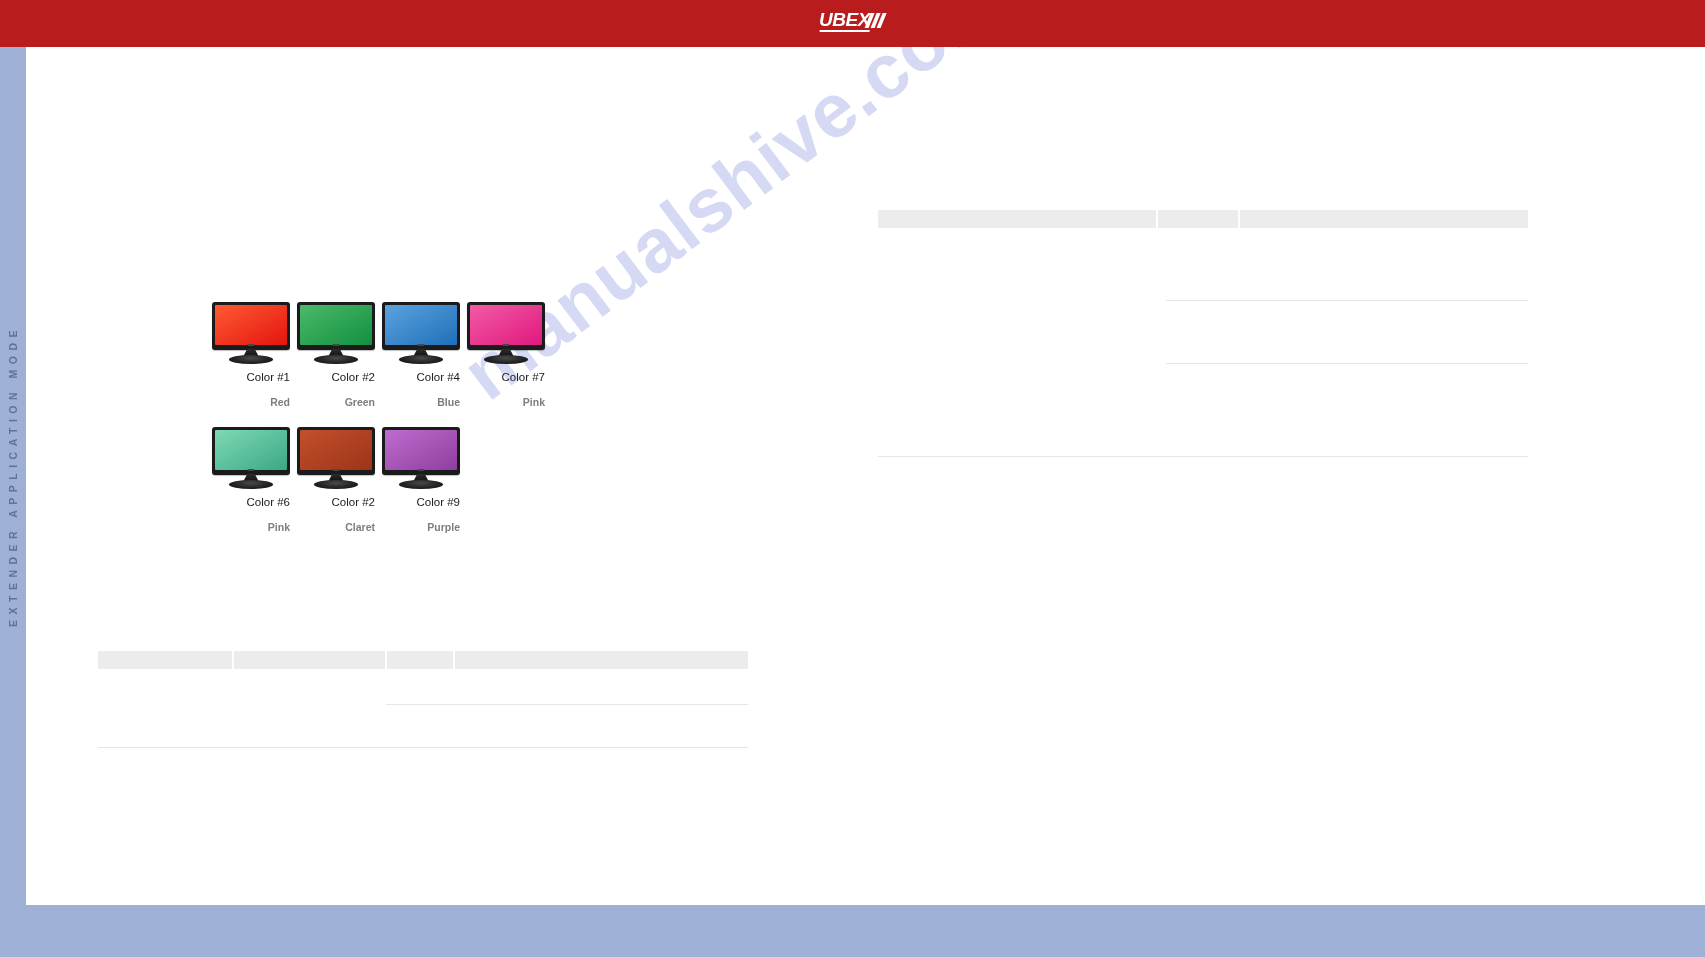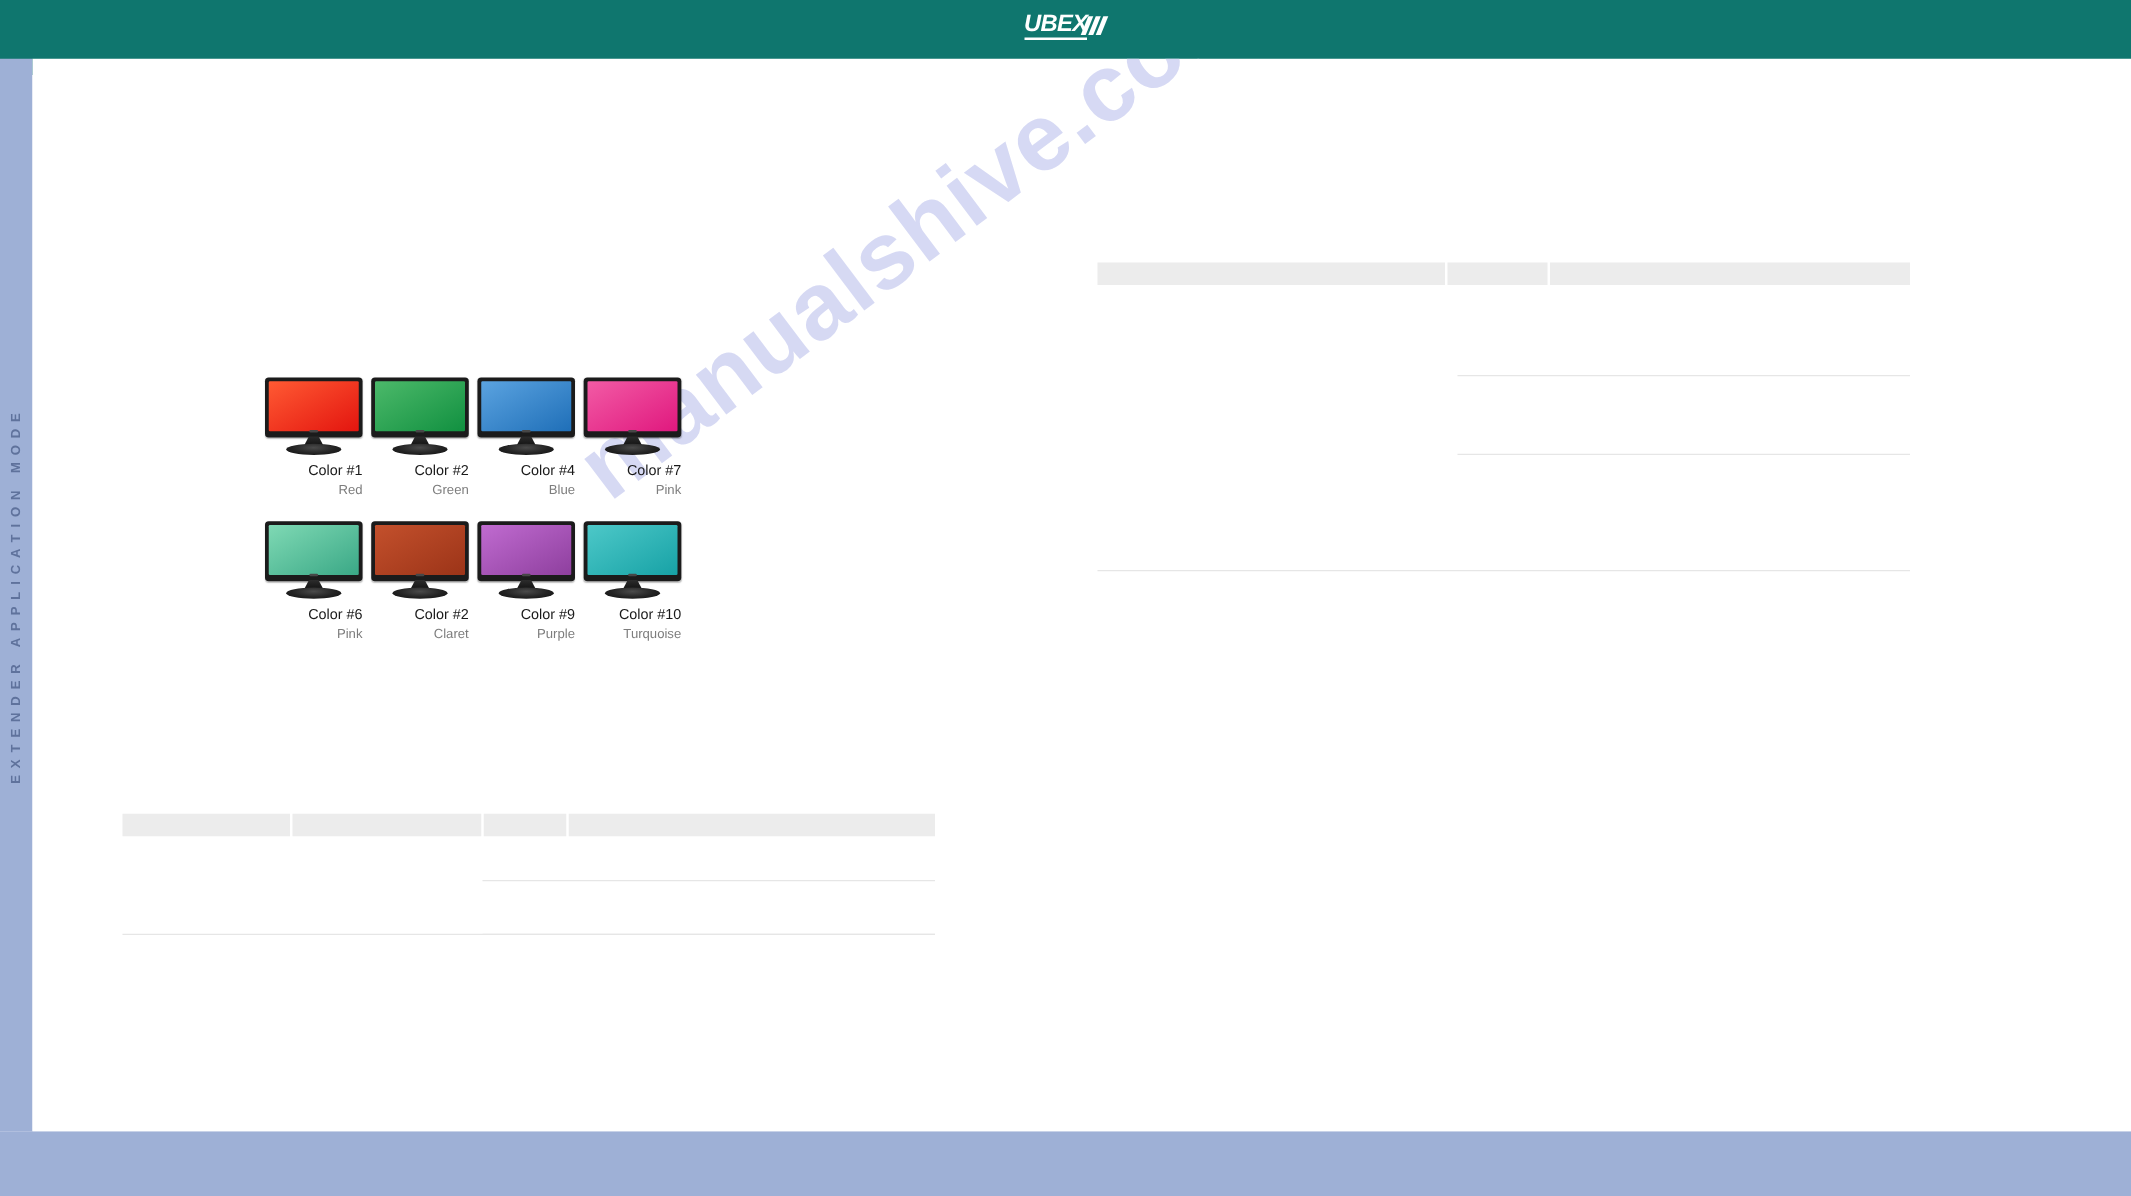--- a/index.html
+++ b/index.html
@@ -17,21 +17,21 @@
     height: 957px;
     background: #ffffff;
   }
 
   
   .header-bar {
     position: absolute;
     left: 0; top: 0;
     width: 1705px;
     height: 60px;
-    background: #0f766e;
+    background: #b91c1c;
   }
   .logo-wrap {
     position: absolute;
     left: 50%;
     top: 10px;
     transform: translateX(-50%);
     display: flex;
     align-items: flex-end;
     gap: 0px;
   }
@@ -183,27 +183,28 @@
   .monitor-label {
     margin-top: 6px;
     font-family: "Liberation Sans", sans-serif;
     font-size: 11.5px;
     color: #1a1a1a;
     line-height: 1.25;
     text-align: center;
     white-space: nowrap;
   }
   .monitor-sublabel {
-    margin-top: 2px;
+    margin-top: 12px;
     font-family: "Liberation Sans", sans-serif;
     font-size: 10.5px;
     color: #7d7d7d;
     line-height: 1.2;
     text-align: center;
     white-space: nowrap;
+    font-weight: bold;
   }
 
   
   .table-block { position: absolute; }
   .table-head-row {
     display: flex;
     height: 18px;
   }
   .th-cell {
     background: #ececec;
@@ -355,32 +356,20 @@
             <div class="monitor">
               <div class="monitor-body">
                 <div class="monitor-screen" style="background: linear-gradient(150deg, rgb(192, 107, 208) 0%, rgb(142, 63, 158) 100%);"></div>
               </div>
               <div class="monitor-logo-dot"></div>
               <div class="monitor-neck"></div>
               <div class="monitor-base"></div>
             </div>
             <div class="monitor-label">Color #9</div>
             <div class="monitor-sublabel">Purple</div>
-          </div>
-          <div class="monitor-cell">
-            <div class="monitor">
-              <div class="monitor-body">
-                <div class="monitor-screen" style="background: linear-gradient(150deg, rgb(77, 200, 200) 0%, rgb(23, 162, 166) 100%);"></div>
-              </div>
-              <div class="monitor-logo-dot"></div>
-              <div class="monitor-neck"></div>
-              <div class="monitor-base"></div>
-            </div>
-            <div class="monitor-label">Color #10</div>
-            <div class="monitor-sublabel">Turquoise</div>
           </div>
         </div>
       </div>
 
     <div class="table-block" id="table-right">
       <div class="table-head-row">
         <div class="th-cell th-1"></div>
         <div class="th-cell th-2"></div>
         <div class="th-cell th-3"></div>
       </div>

